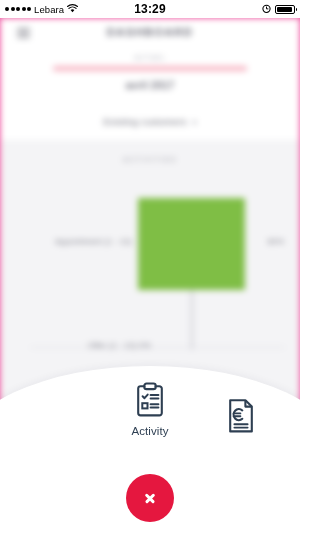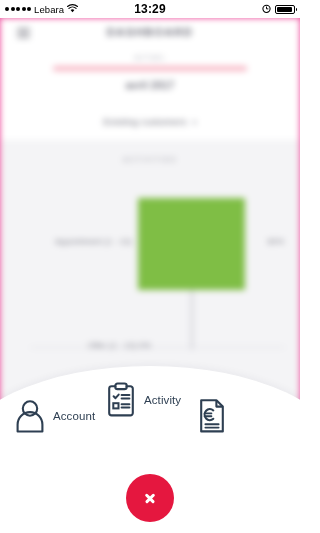--- a/index.html
+++ b/index.html
@@ -251,21 +251,21 @@
   .sheet-items {
     position: absolute;
     left: 0; top: 380px;
     width: 300px;
     height: 110px;
     z-index: 25;
   }
   .sheet-item {
     position: absolute;
     display: flex;
-    flex-direction: row;
+    flex-direction: column;
     align-items: center;
     gap: 5px;
     width: 94px;
   }
   .sheet-item .icon {
     width: 36px;
     height: 40px;
     display: flex;
     align-items: center;
     justify-content: center;
@@ -378,29 +378,20 @@
     <div class="bar-right-text">60%</div>
     <div class="stem"></div>
     <div class="axis-line"></div>
     <div class="lower-text">Offer (1 - 12) 0%</div>
   </div>
 
   <div class="sheet"></div>
 
   <div class="sheet-items">
 
-    <div class="sheet-item item-account">
-      <span class="icon">
-        <svg width="32" height="34" viewBox="0 0 32 34">
-          <circle cx="16" cy="9.5" r="7.2" stroke="#2E3F52" stroke-width="2.1" fill="none"></circle>
-          <path d="M3.6 32.5 V25.5 a12.4 12.4 0 0 1 24.8 0 V32.5 Z" stroke="#2E3F52" stroke-width="2.1" fill="none" stroke-linejoin="round"></path>
-        </svg>
-      </span>
-      <span class="label">Account</span>
-    </div>
 
     <div class="sheet-item item-activity">
       <span class="icon">
         <svg width="32" height="36" viewBox="0 0 32 36">
           <path d="M10.5 4.2 H6.6 a2.4 2.4 0 0 0 -2.4 2.4 V31 a2.4 2.4 0 0 0 2.4 2.4 H25.4 a2.4 2.4 0 0 0 2.4 -2.4 V6.6 a2.4 2.4 0 0 0 -2.4 -2.4 H21.5" stroke="#2E3F52" stroke-width="2.1" fill="none" stroke-linecap="round"></path>
           <rect x="10.3" y="1.5" width="11.4" height="5.6" rx="2.2" stroke="#2E3F52" stroke-width="2.1" fill="none"></rect>
           <path d="M8.6 14.3 l1.9 1.9 l3.2 -3.6" stroke="#2E3F52" stroke-width="2" fill="none" stroke-linecap="round" stroke-linejoin="round"></path>
           <path d="M16.6 13.1 H24.4 M16.6 16.6 H24.4" stroke="#2E3F52" stroke-width="2" stroke-linecap="round"></path>
           <rect x="8.3" y="21.2" width="5.2" height="5.2" stroke="#2E3F52" stroke-width="2" fill="none"></rect>
           <path d="M16.6 22.2 H24.4 M16.6 25.6 H24.4" stroke="#2E3F52" stroke-width="2" stroke-linecap="round"></path>

